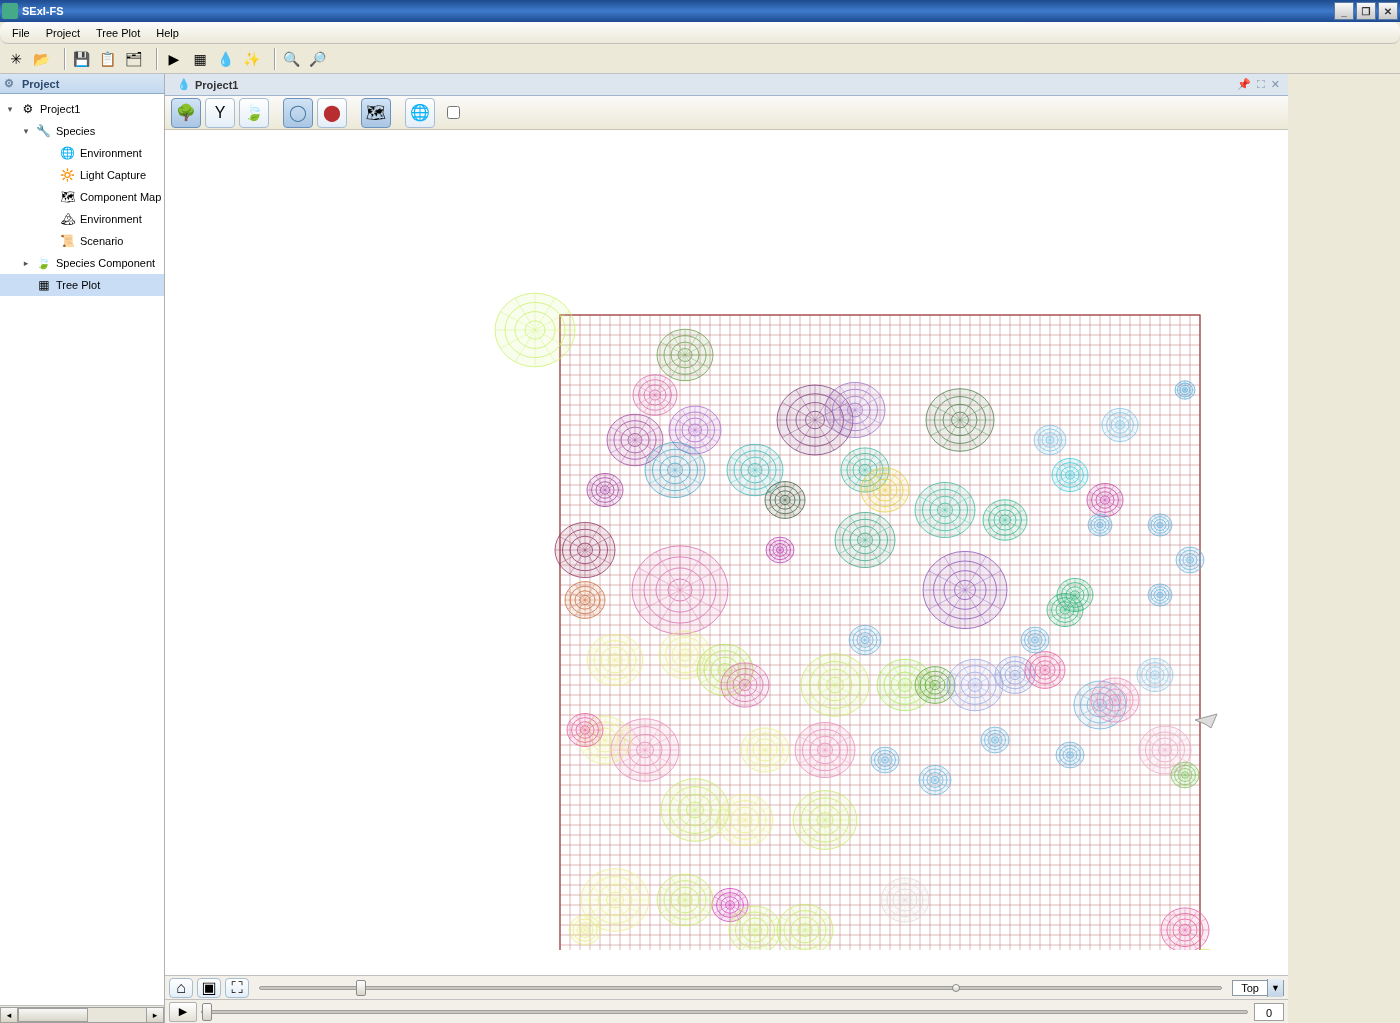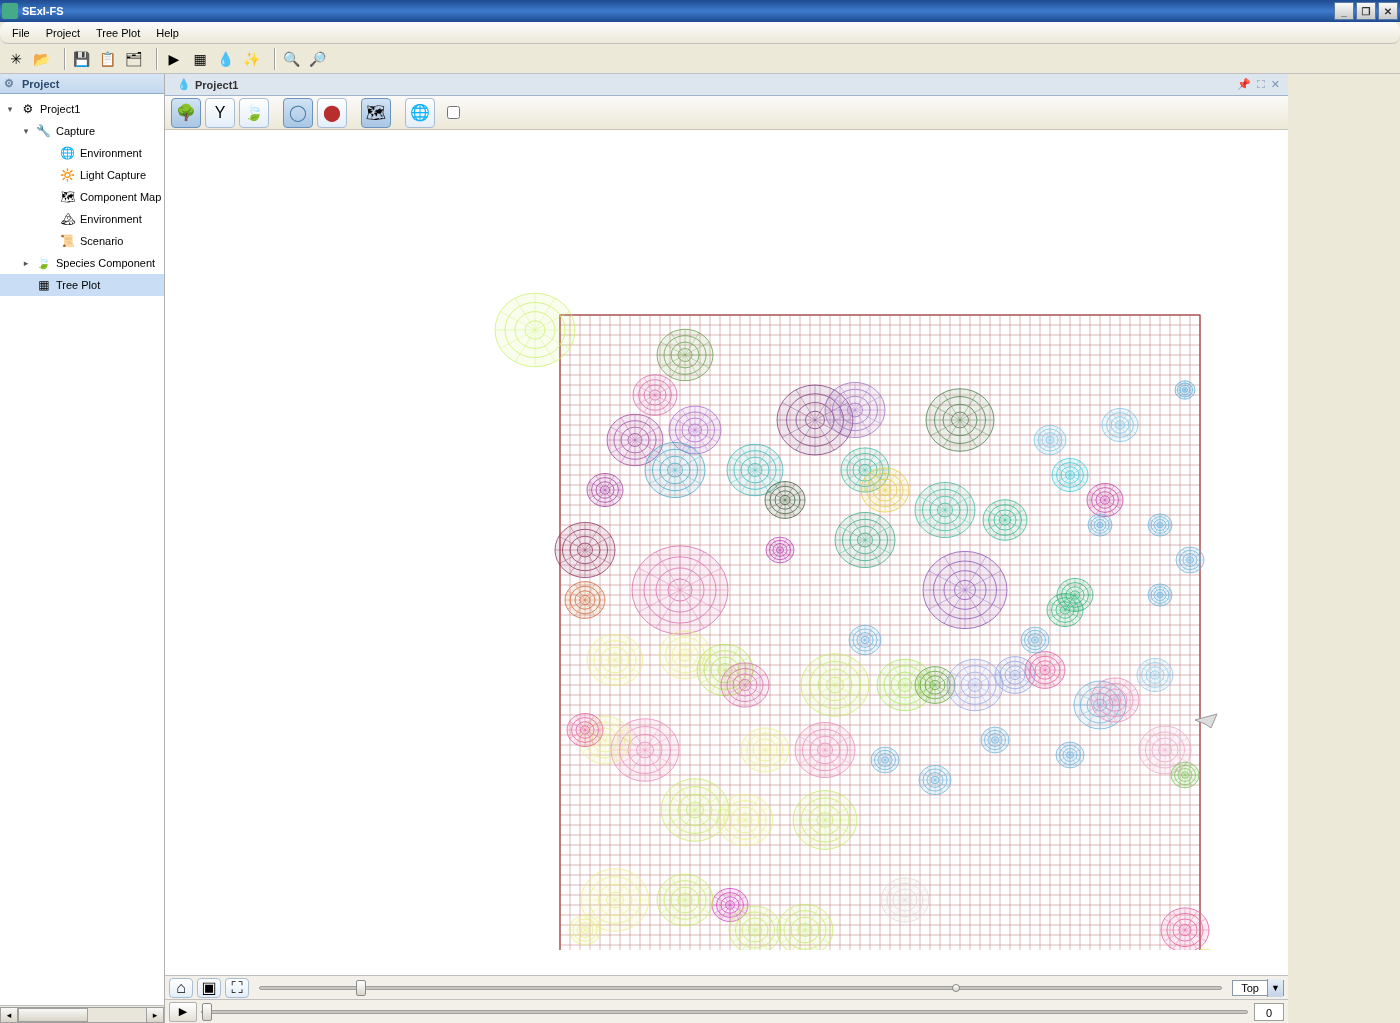--- a/index.html
+++ b/index.html
@@ -124,21 +124,21 @@
     </div>
     <div class="tree">
       <div class="tree-node">
         <span class="tree-toggle">▾</span>
         <span class="tree-icon">⚙</span>
         <span>Project1</span>
       </div>
       <div class="tree-node indent1">
         <span class="tree-toggle">▾</span>
         <span class="tree-icon">🔧</span>
-        <span>Capture</span>
+        <span>Species</span>
       </div>
       <div class="tree-node indent3">
         <span class="tree-icon">🌐</span>
         <span>Environment</span>
       </div>
       <div class="tree-node indent3">
         <span class="tree-icon">🔆</span>
         <span>Light Capture</span>
       </div>
       <div class="tree-node indent3">

